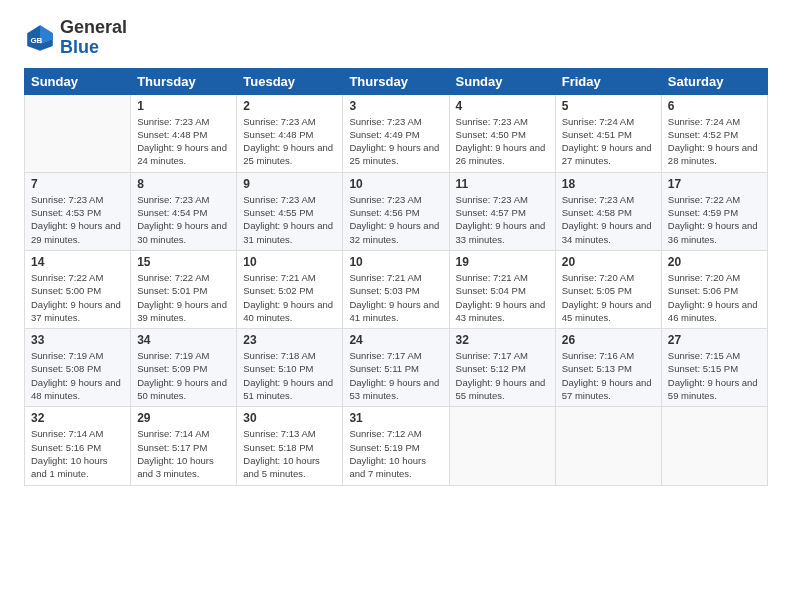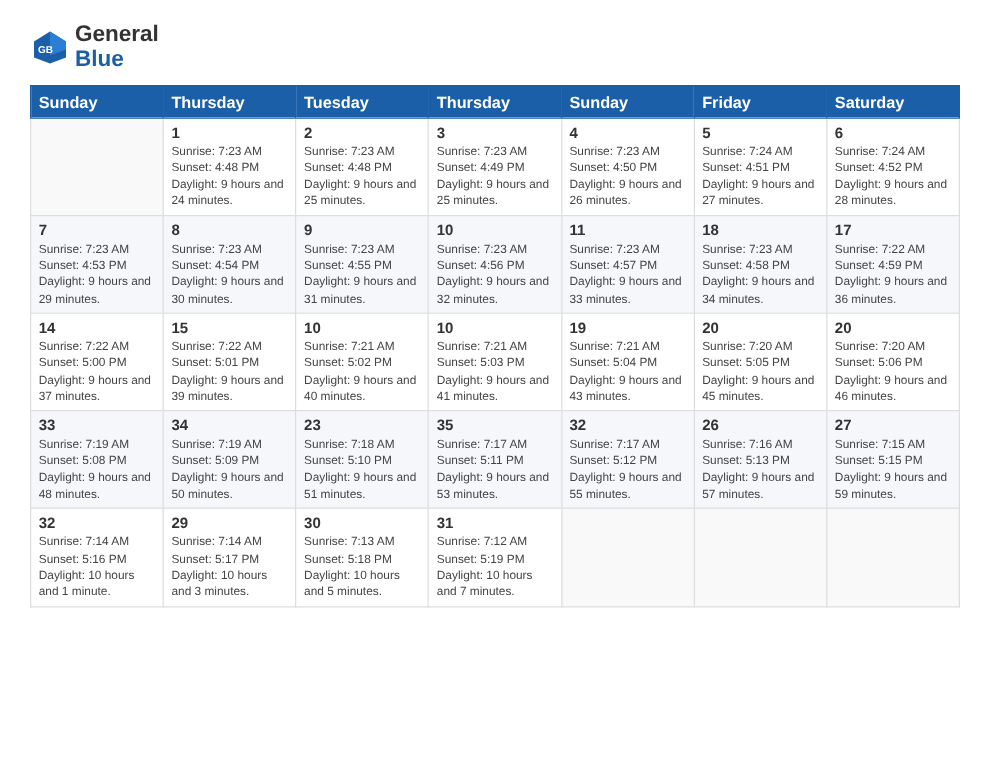--- a/index.html
+++ b/index.html
@@ -270,21 +270,21 @@
           Sunrise: 7:19 AM<br>Sunset: 5:09 PM<br>Daylight: 9 hours and 50 minutes.
         </div>
           </td>
           <td>
             <span class="day-number">23</span>
         <div class="day-info">
           Sunrise: 7:18 AM<br>Sunset: 5:10 PM<br>Daylight: 9 hours and 51 minutes.
         </div>
           </td>
           <td>
-            <span class="day-number">35</span>
+            <span class="day-number">24</span>
         <div class="day-info">
           Sunrise: 7:17 AM<br>Sunset: 5:11 PM<br>Daylight: 9 hours and 53 minutes.
         </div>
           </td>
           <td>
             <span class="day-number">32</span>
         <div class="day-info">
           Sunrise: 7:17 AM<br>Sunset: 5:12 PM<br>Daylight: 9 hours and 55 minutes.
         </div>
           </td>

